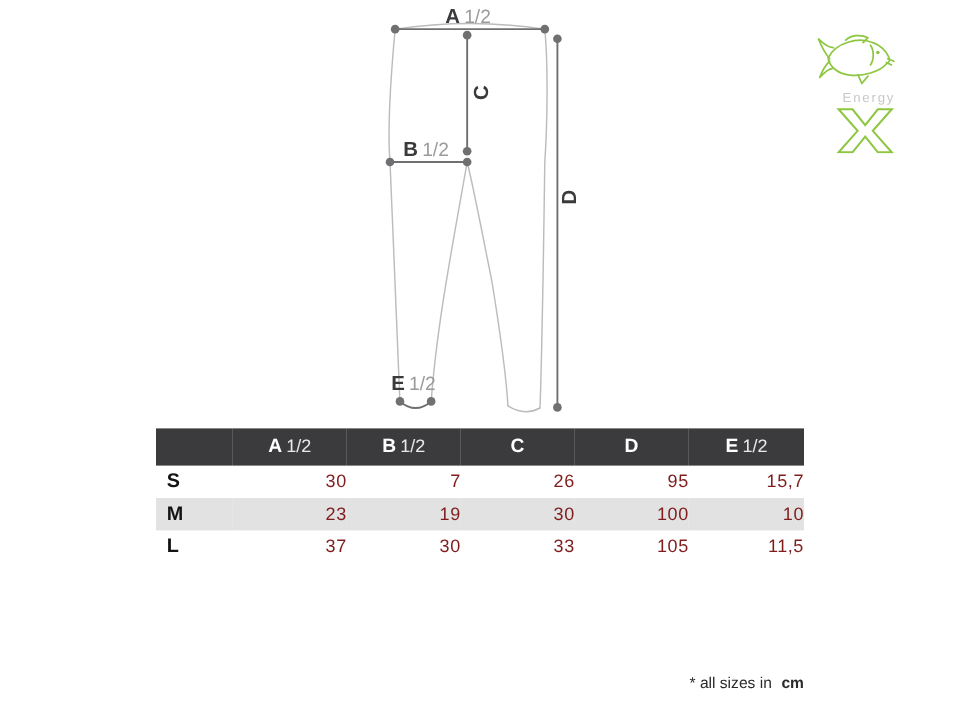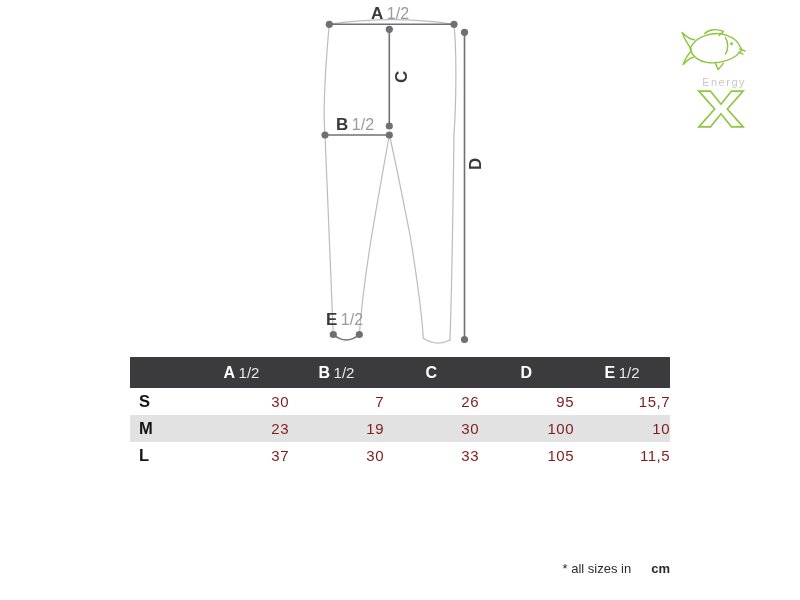--- a/index.html
+++ b/index.html
@@ -33,21 +33,21 @@
   .size-table tbody td{
     height:27px;padding:0;font-size:15px;color:#7f1d1d;text-align:right;
     vertical-align:middle;letter-spacing:.5px;}
   .size-table tbody td.size-cell{
     text-align:left;padding-left:9px;font-weight:700;font-size:16.5px;
     color:#141416;letter-spacing:.5px;}
   .size-table tbody tr.alt{background:#e2e2e2;}
   
   .footnote{position:absolute;left:130px;top:561px;width:540px;text-align:right;
             font-size:13px;color:#2b2b2d;}
-  .footnote .unit{font-weight:700;margin-left:20px;}
+  .footnote .unit{font-weight:700;margin-left:8px;}
 </style>
 </head>
 <body>
 
 <svg class="diagram-svg" viewBox="0 0 200 355">
 
   <g fill="none" stroke="#bcbcbe" stroke-width="1.2" stroke-linecap="round">
     <path d="M29.3,24.3 Q92,15 154,24.3"></path>
     <path d="M29.3,24.3 C26,60 22.5,105 25,135 C28,205 31,282 33.3,336"></path>
     <path d="M89.3,135 C78,200 64,270 59.3,335"></path>

